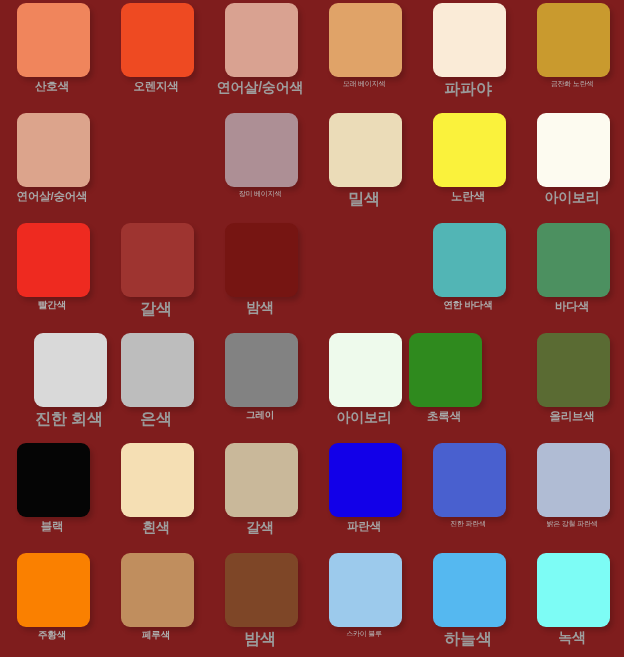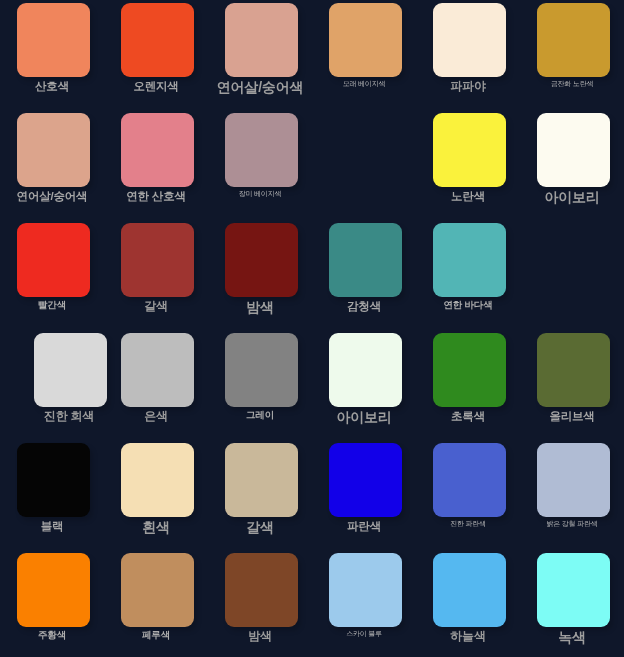--- a/index.html
+++ b/index.html
@@ -10,21 +10,21 @@
   body {
     width: 624px;
     height: 657px;
     font-family: "Liberation Sans", sans-serif;
     overflow: hidden;
   }
   #palette-board {
     position: relative;
     width: 624px;
     height: 657px;
-    background: #0f172a;
+    background: #7f1d1d;
   }
   .column {
     position: absolute;
     top: 0;
     width: 312px;
     height: 657px;
   }
   #column-left { left: 0; }
   #column-right { left: 312px; }
 
@@ -52,21 +52,21 @@
     font-family: "Liberation Sans", sans-serif;
     font-weight: bold;
     line-height: 1.1;
     white-space: nowrap;
     letter-spacing: -0.2px;
   }
   .size-xs { font-size: 7px; color: #b9b9b9; font-weight: normal; }
   .size-sm { font-size: 9.5px; color: #adadad; }
   .size-md { font-size: 11.5px; color: #a5a5a5; }
   .size-lg { font-size: 14px; color: #9e9e9e; }
-  .size-xl { font-size: 12px; color: #9a9a9a; }
+  .size-xl { font-size: 16px; color: #9a9a9a; }
 </style>
 </head>
 <body>
 
 <div id="palette-board">
   <div class="column" id="column-left"></div>
   <div class="column" id="column-right"></div>
 <div class="swatch-cell" style="left: 0px; top: 0px;">
       <div class="swatch-chip" style="background: rgb(240, 133, 92);"></div>
       <div class="swatch-label size-md">산호색</div>
@@ -88,73 +88,73 @@
       <div class="swatch-label size-xl">파파야</div>
     </div>
     <div class="swatch-cell" style="left: 520px; top: 0px;">
       <div class="swatch-chip" style="background: rgb(201, 154, 46);"></div>
       <div class="swatch-label size-xs">금잔화 노란색</div>
     </div>
     <div class="swatch-cell" style="left: 0px; top: 110px;">
       <div class="swatch-chip" style="background: rgb(220, 164, 140);"></div>
       <div class="swatch-label size-md">연어살/숭어색</div>
     </div>
-    <div class="swatch-cell" style="left: 104px; top: 110px;">
-      <div class="swatch-chip" style="background: rgb(227, 128, 139);"></div>
-      <div class="swatch-label size-md">연한 산호색</div>
-    </div>
     <div class="swatch-cell" style="left: 208px; top: 110px;">
       <div class="swatch-chip" style="background: rgb(173, 143, 149);"></div>
       <div class="swatch-label size-xs">장미 베이지색</div>
     </div>
+    <div class="swatch-cell" style="left: 312px; top: 110px;">
+      <div class="swatch-chip" style="background: rgb(235, 220, 184);"></div>
+      <div class="swatch-label size-xl">밀색</div>
+    </div>
     <div class="swatch-cell" style="left: 520px; top: 110px;">
       <div class="swatch-chip" style="background: rgb(253, 251, 240);"></div>
       <div class="swatch-label size-lg">아이보리</div>
     </div>
     <div class="swatch-cell" style="left: 416px; top: 110px;">
       <div class="swatch-chip" style="background: rgb(250, 242, 60);"></div>
       <div class="swatch-label size-md">노란색</div>
     </div>
     <div class="swatch-cell" style="left: 0px; top: 220px; text-decoration: underline;">
       <div class="swatch-chip" style="background: rgb(238, 42, 32);"></div>
       <div class="swatch-label size-sm">빨간색</div>
     </div>
     <div class="swatch-cell" style="left: 104px; top: 220px;">
       <div class="swatch-chip" style="background: rgb(158, 52, 48);"></div>
       <div class="swatch-label size-xl">갈색</div>
     </div>
     <div class="swatch-cell" style="left: 208px; top: 220px;">
       <div class="swatch-chip" style="background: rgb(118, 21, 18);"></div>
       <div class="swatch-label size-lg">밤색</div>
     </div>
-    <div class="swatch-cell" style="left: 312px; top: 220px;">
-      <div class="swatch-chip" style="background: rgb(58, 138, 134);"></div>
-      <div class="swatch-label size-md">감청색</div>
-    </div>
     <div class="swatch-cell" style="left: 416px; top: 220px;">
       <div class="swatch-chip" style="background: rgb(82, 181, 181);"></div>
       <div class="swatch-label size-sm">연한 바다색</div>
     </div>
+    <div class="swatch-cell" style="left: 520px; top: 220px;">
+      <div class="swatch-chip" style="background: rgb(76, 144, 96);"></div>
+      <div class="swatch-label size-md">바다색</div>
+    </div>
     <div class="swatch-cell" style="left: 17px; top: 330px;">
       <div class="swatch-chip" style="background: rgb(217, 217, 217);"></div>
       <div class="swatch-label size-xl">진한 회색</div>
     </div>
     <div class="swatch-cell" style="left: 104px; top: 330px; text-decoration: underline;">
       <div class="swatch-chip" style="background: rgb(189, 189, 189);"></div>
       <div class="swatch-label size-xl">은색</div>
     </div>
     <div class="swatch-cell" style="left: 208px; top: 330px;">
       <div class="swatch-chip" style="background: rgb(130, 130, 130);"></div>
       <div class="swatch-label size-sm">그레이</div>
     </div>
     <div class="swatch-cell" style="left: 312px; top: 330px;">
       <div class="swatch-chip" style="background: rgb(238, 250, 236);"></div>
       <div class="swatch-label size-lg">아이보리</div>
     </div>
-    <div class="swatch-cell" style="left: 416px; top: 330px;">
+    <div class="swatch-cell" style="left: 392px; top: 330px;">
       <div class="swatch-chip" style="background: rgb(47, 138, 30);"></div>
       <div class="swatch-label size-md">초록색</div>
     </div>
     <div class="swatch-cell" style="left: 520px; top: 330px;">
       <div class="swatch-chip" style="background: rgb(90, 107, 51);"></div>
       <div class="swatch-label size-md">올리브색</div>
     </div>
     <div class="swatch-cell" style="left: 0px; top: 440px;">
       <div class="swatch-chip" style="background: rgb(5, 5, 5);"></div>
       <div class="swatch-label size-md">블랙</div>

